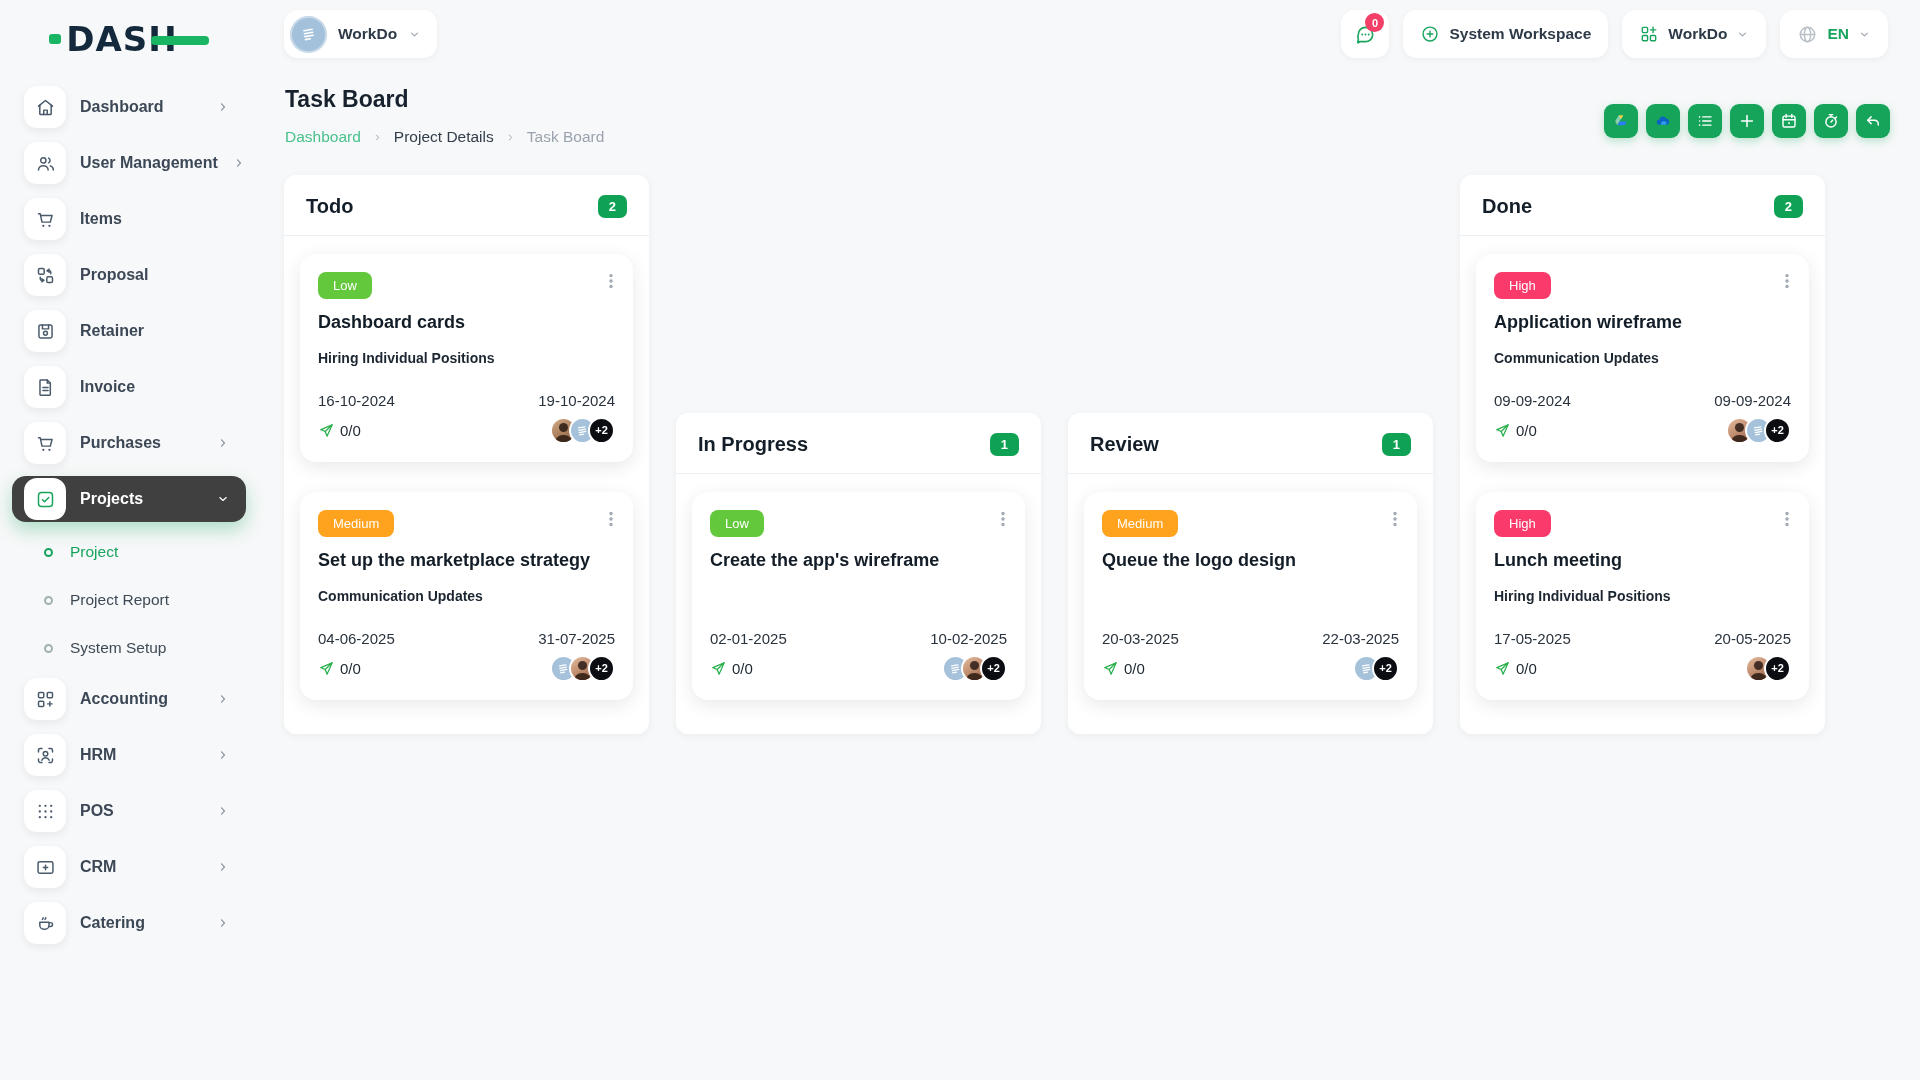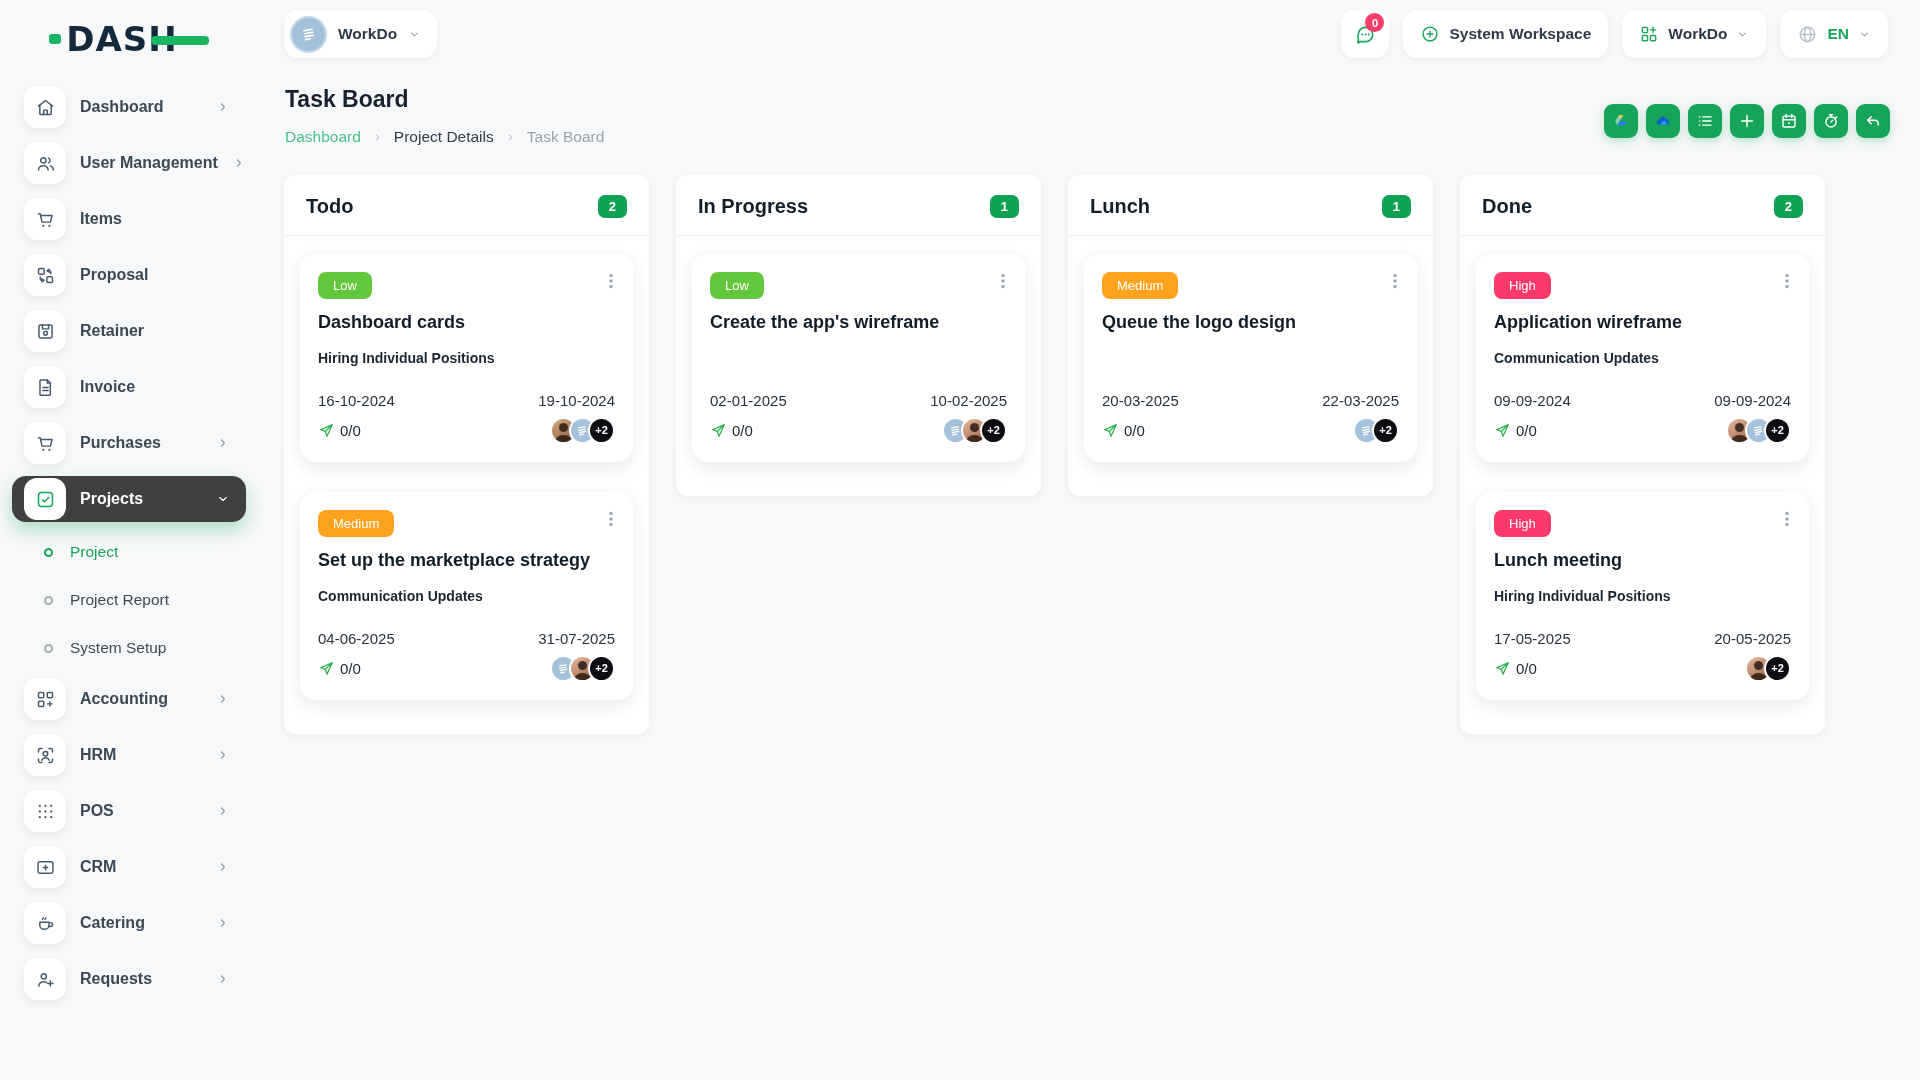--- a/index.html
+++ b/index.html
@@ -58,21 +58,21 @@
   .bc-link { color: #49c18c; cursor: pointer; }
   .bc-mid { color: #323d49; cursor: pointer; }
   .bc-cur { color: #9aa3ad; }
   .bc-sep { color: #9aa3ad; } .bc-sep svg { width: 11px; height: 11px; }
 
   .toolbar { position: absolute; right: 30px; top: 104px; display: flex; gap: 8px; }
   .tool-btn { width: 34px; height: 34px; border-radius: 9px; background: #16a45a; border: none; display: flex; align-items: center; justify-content: center; color: #fff; cursor: pointer; box-shadow: 0 3px 8px rgba(22,164,90,.28); }
   .tool-btn svg { width: 18px; height: 18px; }
 
   
-  .board { position: absolute; left: 284px; top: 175px; display: flex; gap: 27px; align-items: flex-start; }
+  .board { position: absolute; left: 284px; top: 175px; display: flex; gap: 27px; align-items: flex-end; }
   .column { width: 365px; background: #fff; border-radius: 12px; box-shadow: 0 2px 8px rgba(25,35,50,.05); }
   .col-head { display: flex; justify-content: space-between; align-items: center; padding: 20px 22px 17px; border-bottom: 1px solid #edf0f2; }
   .col-title { font-size: 20px; font-weight: 700; color: #141e28; }
   .col-count { background: #10a254; color: #fff; font-size: 13px; font-weight: 600; padding: 4px 11px; border-radius: 7px; }
   .col-body { padding: 18px 16px 4px; }
 
   .card { position: relative; background: #fff; border-radius: 16px; box-shadow: 0 5px 18px rgba(30,40,60,.10); padding: 18px; margin-bottom: 30px; cursor: pointer; }
   .card-menu { position: absolute; top: 16px; right: 12px; color: #97a1ab; background: none; border: none; cursor: pointer; }
   .card-menu svg { width: 20px; height: 22px; }
   .badge { display: inline-block; padding: 6px 15px; border-radius: 8px; color: #fff; font-size: 13px; font-weight: 500; }
@@ -297,35 +297,20 @@
             <path d="M8.5 7.5c0-1 .8-1.2.8-2.2M11.5 7.5c0-1 .8-1.2.8-2.2"></path>
           </svg>
         </span>
         <span class="side-label">Catering</span>
         <span class="side-chev">
           <svg viewBox="0 0 24 24" fill="none" stroke="currentColor" stroke-width="2" stroke-linecap="round" stroke-linejoin="round">
             <path d="M9.5 6.5l5 5.5-5 5.5"></path>
           </svg>
         </span>
       </div>
-      <div class="side-item">
-        <span class="tile">
-          <svg viewBox="0 0 24 24" fill="none" stroke="currentColor" stroke-width="1.7" stroke-linecap="round" stroke-linejoin="round">
-            <circle cx="10" cy="8.5" r="3"></circle>
-            <path d="M4.5 19.5c0-3 2.4-5 5.5-5 1.2 0 2.3.3 3.2.9"></path>
-            <path d="M17.5 13.5v6M14.5 16.5h6"></path>
-          </svg>
-        </span>
-        <span class="side-label">Requests</span>
-        <span class="side-chev">
-          <svg viewBox="0 0 24 24" fill="none" stroke="currentColor" stroke-width="2" stroke-linecap="round" stroke-linejoin="round">
-            <path d="M9.5 6.5l5 5.5-5 5.5"></path>
-          </svg>
-        </span>
-      </div>
     </nav>
 </aside>
 
 <header class="topbar">
   <button class="ws-pill">
     <span class="ws-avatar">
         <svg viewBox="0 0 24 24">
           <g transform="rotate(-10 12 12)" fill="#fff">
             <rect x="6.2" y="6.6" width="11" height="1.8" rx=".9"></rect>
             <rect x="6.2" y="9.9" width="11" height="1.8" rx=".9"></rect>
@@ -592,21 +577,21 @@
                 </svg>
               </span>
               <span class="avatar person-2"></span>
               <span class="avatar more">+2</span>
             </span>
           </div></article>
       </div>
     </section>
     <section class="column">
       <div class="col-head">
-        <h2 class="col-title">Lunch</h2>
+        <h2 class="col-title">Review</h2>
         <span class="col-count">1</span>
       </div>
       <div class="col-body">
         <article class="card"><button class="card-menu">
             <svg viewBox="0 0 24 24" fill="none" stroke="currentColor" stroke-width="1.5" stroke-linecap="round" stroke-linejoin="round">
               <circle cx="12" cy="5.5" r="1.3"></circle>
               <circle cx="12" cy="12" r="1.3"></circle>
               <circle cx="12" cy="18.5" r="1.3"></circle>
             </svg>
           </button><span class="badge medium">Medium</span><h3 class="card-title">Queue the logo design</h3><div class="card-milestone"></div><div class="card-dates">

